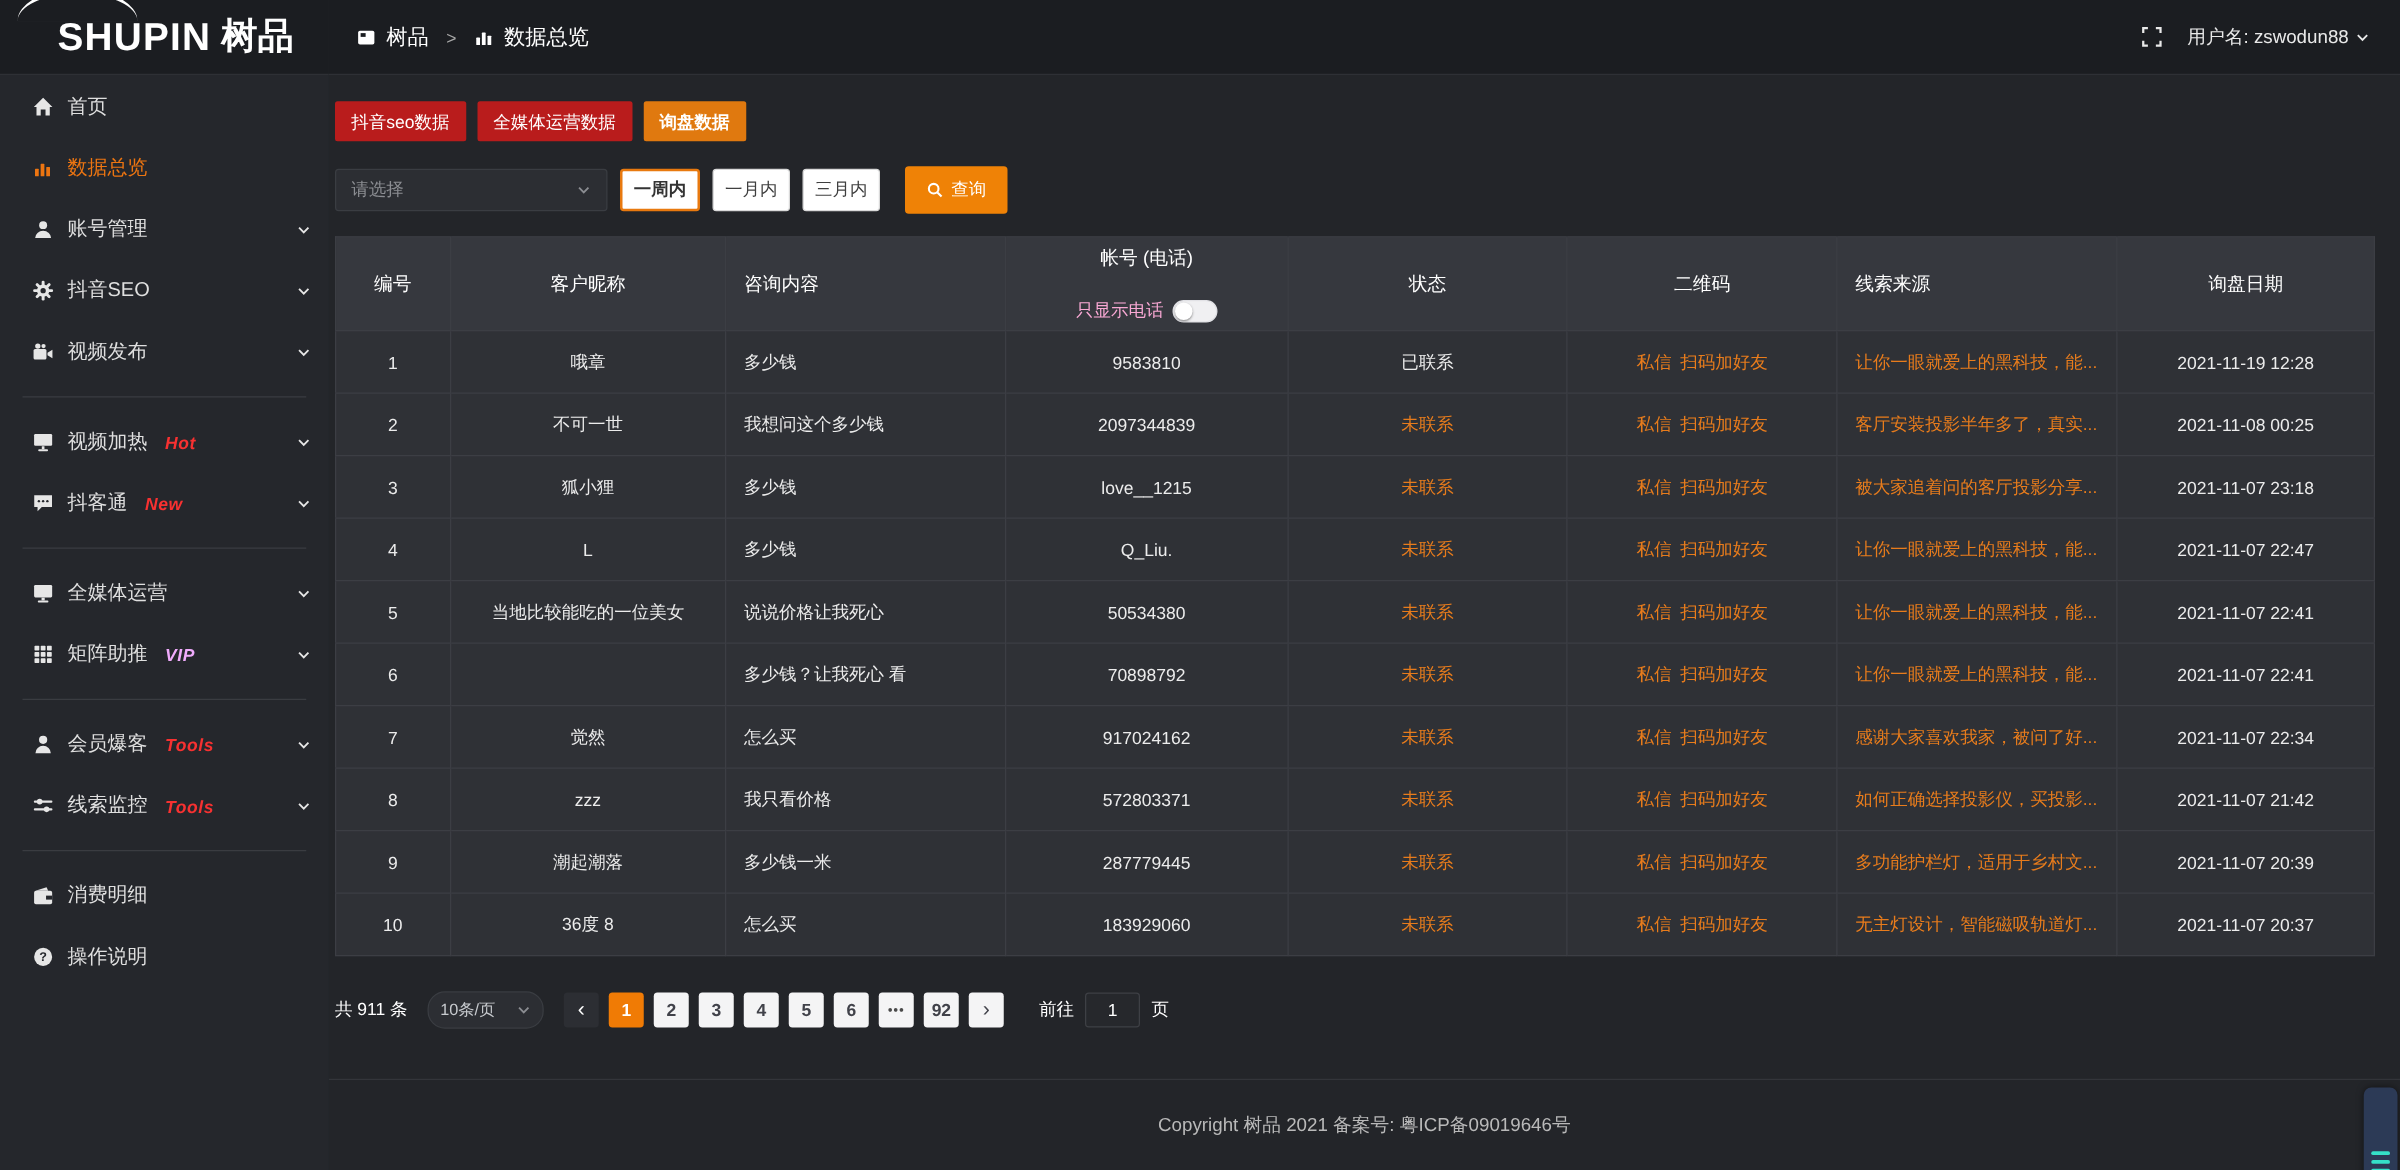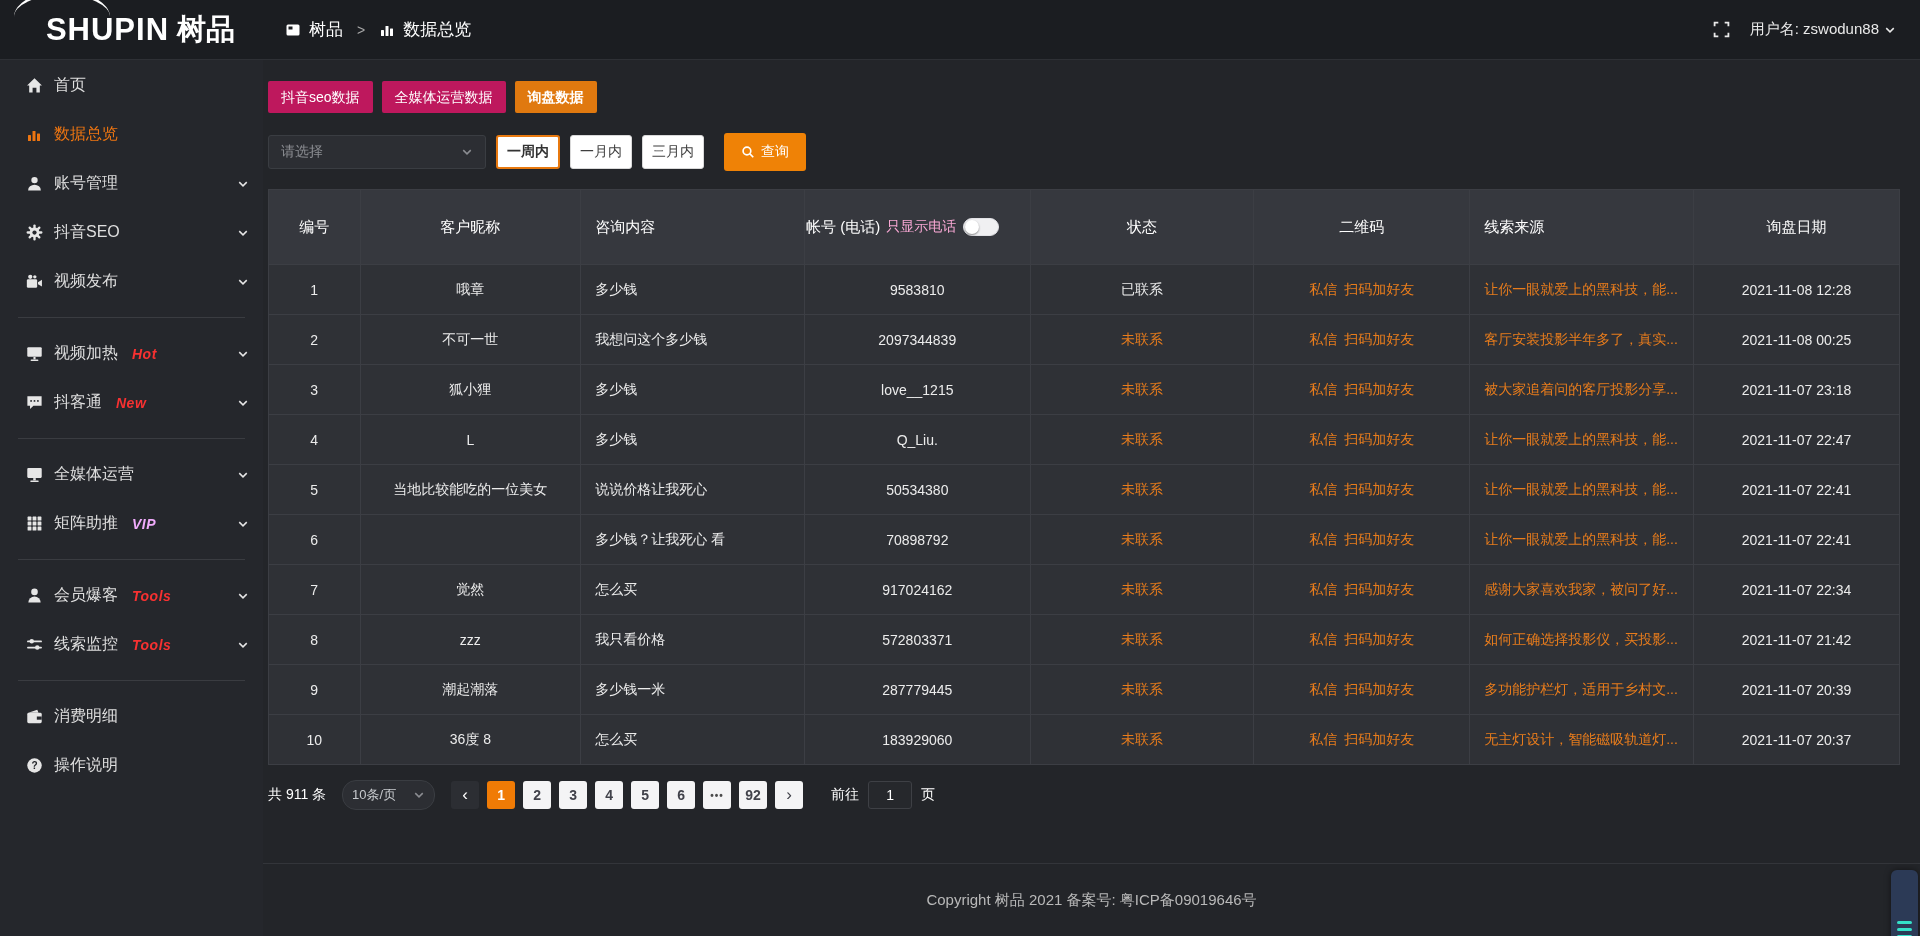--- a/index.html
+++ b/index.html
@@ -35,21 +35,21 @@
   .nav-item.active{color:#ed7511;}
   .nav-item.active .icon{color:#ed7511;}
   .nav-badge{font-style:italic;font-weight:bold;font-size:14px;margin-left:14px;letter-spacing:.5px;}
   .nav-chevron{margin-left:auto;margin-right:38px;color:#9c9ea3;}
   .nav-divider{height:1px;background:#3a3c41;margin:11px 18px;}
 
   
   .main{position:absolute;left:263px;top:60px;right:0;bottom:0;background:#232529;
     padding:0 20px 0 5px;box-sizing:border-box;}
   .tabs{margin-top:21px;display:flex;gap:9px;}
-  .tab{height:32px;line-height:32px;padding:0 13px;background:#be185d;color:#fff;
+  .tab{height:32px;line-height:32px;padding:0 13px;background:#b91c1c;color:#fff;
     font-size:14px;border-radius:2px;cursor:pointer;}
   .tab.active{background:#e0790f;font-weight:bold;}
 
   .filter{margin-top:20px;display:flex;align-items:center;}
   .select{width:218px;height:34px;background:#2c2e33;border:1px solid #3a3d42;border-radius:3px;
     box-sizing:border-box;display:flex;align-items:center;justify-content:space-between;
     padding:0 12px;color:#8b8d92;font-size:14px;cursor:pointer;}
   .range-btn{margin-left:10px;height:34px;min-width:54px;padding:0 9px;background:#ffffff;
     border:1px solid #d9d9d9;border-radius:3px;box-sizing:border-box;color:#3f3f3f;font-size:14px;
     display:flex;align-items:center;justify-content:center;cursor:pointer;}
@@ -61,33 +61,33 @@
   table.grid{margin-top:18px;width:100%;border-collapse:collapse;background:#2f3136;table-layout:fixed;}
   table.grid th,table.grid td{border-right:1px solid #3c3e44;border-bottom:1px solid #3c3e44;
     box-sizing:border-box;font-weight:normal;}
   table.grid tr>*:last-child{border-right:none;}
   table.grid{border:1px solid #3c3e44;}
   thead th{background:#36383e;height:75px;color:#fff;font-size:15px;text-align:center;}
   thead th.c-left{text-align:left;padding-left:14px;}
   tbody td{height:50px;color:#ececec;font-size:14px;text-align:center;padding:0 6px;
     white-space:nowrap;overflow:hidden;text-overflow:ellipsis;}
   tbody td.c-left{text-align:left;padding-left:14px;}
-  .acct-head{display:flex;flex-direction:row;align-items:center;gap:6px;}
+  .acct-head{display:flex;flex-direction:column;align-items:center;gap:24px;}
   .acct-sub{display:flex;align-items:center;gap:7px;font-size:14px;color:#f9a8d4;}
   .toggle{width:36px;height:18px;border-radius:9px;background:#f0f0f2;position:relative;
     cursor:pointer;border:1px solid #e2e2e6;box-sizing:border-box;}
   .toggle-knob{position:absolute;left:1px;top:1px;width:14px;height:14px;border-radius:50%;
     background:#fff;box-shadow:0 1px 2px rgba(0,0,0,.45);}
   .t-orange{color:#e87c1c;}
   .qr-links{display:inline-flex;gap:7px;}
   .qr-links span{color:#e87c1c;cursor:pointer;}
   td.source-cell{color:#e87c1c;cursor:pointer;}
 
   
-  .pagination{margin-top:15px;display:flex;align-items:center;font-size:14px;color:#fff;}
+  .pagination{margin-top:28px;display:flex;align-items:center;font-size:14px;color:#fff;}
   .pg-total{margin-right:16px;}
   .pg-size{width:93px;height:30px;background:#2c2e33;border:1px solid #3a3d42;border-radius:14px;
     box-sizing:border-box;display:flex;align-items:center;justify-content:space-between;
     padding:0 9px;color:#c7cace;font-size:13px;cursor:pointer;}
   .pg-btn{width:28px;height:28px;border-radius:3px;margin-left:8px;display:flex;align-items:center;
     justify-content:center;cursor:pointer;font-size:14px;}
   .pg-prev{background:#2c2e33;color:#fff;margin-left:16px;font-size:17px;}
   .pg-page{background:#f4f4f5;color:#41424a;font-weight:bold;}
   .pg-page.active{background:#f07b05;color:#fff;}
   .pg-ellipsis{background:#f4f4f5;color:#4a4a4a;letter-spacing:1px;font-size:10px;font-weight:bold;}
@@ -422,21 +422,21 @@
           <td>1</td>
           <td>哦章</td>
           <td class="c-left">多少钱</td>
           <td>9583810</td>
           <td>已联系</td>
           <td><span class="qr-links">
               <span>私信</span>
               <span>扫码加好友</span>
             </span></td>
           <td class="c-left source-cell">让你一眼就爱上的黑科技，能...</td>
-          <td>2021-11-08 12:28</td>
+          <td>2021-11-19 12:28</td>
         </tr>
         <tr>
           <td>2</td>
           <td>不可一世</td>
           <td class="c-left">我想问这个多少钱</td>
           <td>2097344839</td>
           <td class="t-orange">未联系</td>
           <td><span class="qr-links">
               <span>私信</span>
               <span>扫码加好友</span>

